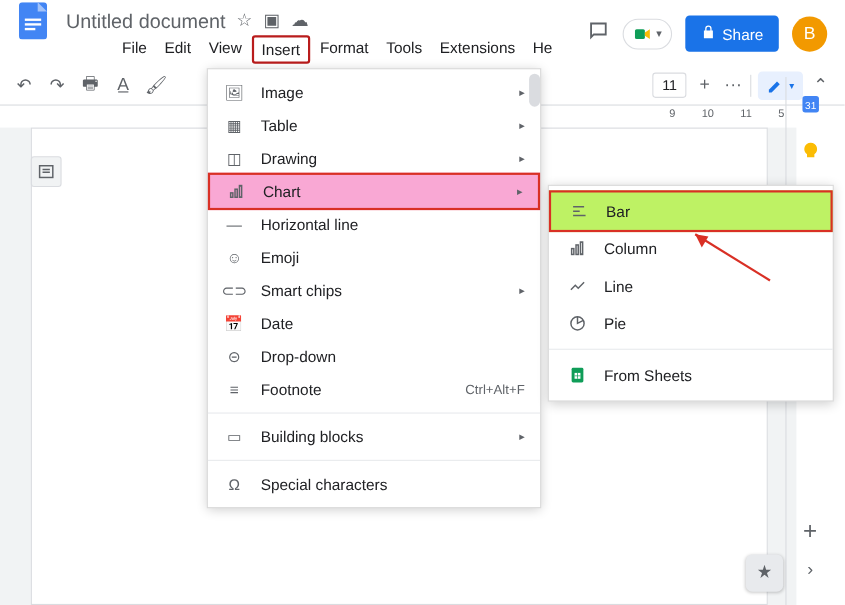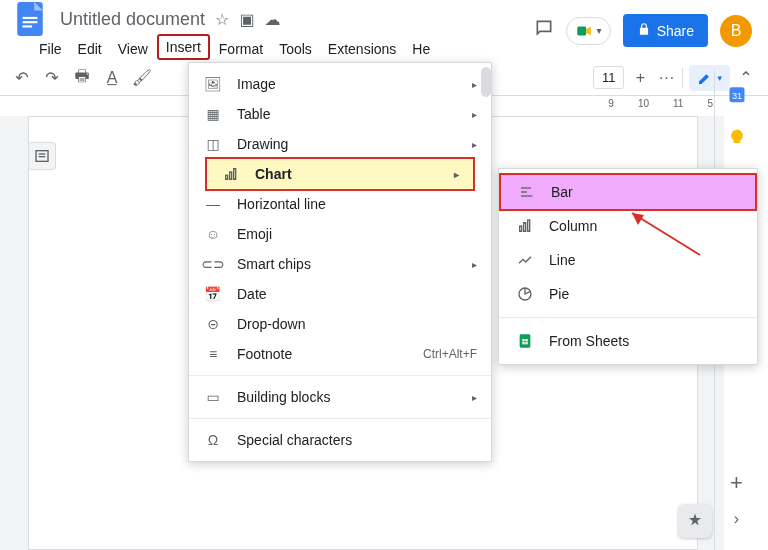--- a/index.html
+++ b/index.html
@@ -7,51 +7,51 @@
   
   
   .titlebar { display: flex; align-items: center; padding: 6px 16px 0 16px; height: 32px; }
   .docs-icon { width: 28px; height: 36px; margin-right: 16px; display:flex; align-items:center; justify-content:center; }
   .docs-icon svg { width: 26px; height: 34px; }
   .doc-title { font-size: 18px; color: #5f6368; margin-right: 10px; text-align: right; }
   .title-icons { display: flex; gap: 10px; color: #5f6368; align-items:center; }
   .title-icons span { font-size: 16px; cursor: pointer; }
   
   
-  .menubar { display: flex; align-items: flex-end; padding-left: 32px; height: 28px; font-size: 14px; color: #202124; gap: 2px; }
+  .menubar { display: flex; align-items: flex-start; padding-left: 60px; height: 28px; font-size: 14px; color: #202124; gap: 2px; margin-left: 44px; }
   .menu-item { padding: 3px 7px; border-radius: 3px; cursor: pointer; }
   .menu-item.active { border: 2px solid #b91c1c; }
   
   
   .header-right { position: absolute; right: 16px; top: 14px; display: flex; align-items: center; gap: 12px; }
   .comment-icon, .meet-btn { color: #5f6368; font-size: 20px; cursor:pointer; }
   .meet-btn { border:1px solid #dadce0; border-radius:20px; padding:4px 8px; display:flex; align-items:center; gap:4px; }
   .share-btn { background: #1a73e8; color: #fff; border-radius: 4px; padding: 8px 14px; font-size: 14px; font-weight: 500; display: flex; align-items: center; gap: 6px; cursor:pointer; border:none; }
   .avatar { width: 32px; height: 32px; border-radius: 50%; background: #f29900; color: #fff; display: flex; align-items: center; justify-content: center; font-weight: 500; }
   
   
   .toolbar { display: flex; align-items: center; padding: 4px 12px; height: 36px; gap: 10px; border-bottom: 1px solid #dadce0; color:#5f6368; }
   .tool-btn { width:20px; height:20px; display:flex; align-items:center; justify-content:center; cursor:pointer; }
   .toolbar-right { margin-left: auto; display:flex; align-items:center; gap:6px; }
   .zoom-box { border:1px solid #dadce0; padding:3px 8px; font-size:13px; color:#202124; border-radius:3px; display:flex; align-items:center; gap:4px; }
   .pen-btn { background:#e8f0fe; border-radius:4px; padding:5px 8px; display:flex; align-items:center; gap:4px; }
   
   
   .dropdown { position: absolute; top: 62px; left: 188px; width: 304px; background: #fff; border: 1px solid rgba(0,0,0,0.15); box-shadow: 0 2px 10px rgba(0,0,0,0.2); padding: 6px 0; z-index: 10; }
   .dd-item { display: flex; align-items: center; padding: 7px 14px; font-size: 14px; color: #202124; cursor: pointer; position:relative; }
-  .dd-item.highlighted { background: #fef9c3; border: 2px solid #d93025; margin:-2px 16px;font-weight:bold; }
+  .dd-item.highlighted { background: #f9a8d4; border: 2px solid #d93025; margin:-2px 0; }
   .dd-icon { width: 20px; margin-right: 14px; color: #5f6368; display:flex; justify-content:center; }
   .dd-sub-arrow { margin-left: auto; color: #5f6368; font-size: 10px; }
   .dd-shortcut { margin-left:auto; color:#5f6368; font-size:12px; }
   .dd-sep { height:1px; background:#e8eaed; margin:6px 0; }
   
   
   .submenu { position: absolute; top: 168px; left: 498px; width: 260px; background: #fff; border: 1px solid rgba(0,0,0,0.15); box-shadow: 0 2px 10px rgba(0,0,0,0.2); padding: 6px 0; z-index: 11; }
   .sm-item { display: flex; align-items: center; padding: 9px 16px; font-size: 14px; color: #202124; cursor: pointer; }
-  .sm-item.highlighted { background: #f0abfc; border: 2px solid #d93025; margin:-2px 0; }
+  .sm-item.highlighted { background: #bef264; border: 2px solid #d93025; margin:-2px 0; }
   .sm-icon { width: 20px; margin-right: 14px; color: #5f6368; display:flex; justify-content:center; }
   .doc-bg { position:absolute; top:116px; left:0; right:44px; bottom:0; background:#f1f3f4; }
   .page { position:absolute; top:116px; left:28px; width:670px; bottom:0; background:#fff; border:1px solid #dadce0; }
   
   
   .sidepanel { position:absolute; top:70px; right:10px; width:44px; bottom:0; border-left:1px solid #dadce0; display:flex; flex-direction:column; align-items:center; padding-top:14px; gap:24px; }
   .sp-icon { width:20px; height:20px; cursor:pointer; }
   
   
   .outline-icon { position:absolute; top:142px; left:28px; width:28px; height:28px; border-radius:3px; display:flex; align-items:center; justify-content:center; color:#5f6368; background:#f1f3f4; border:1px solid #dadce0; }

